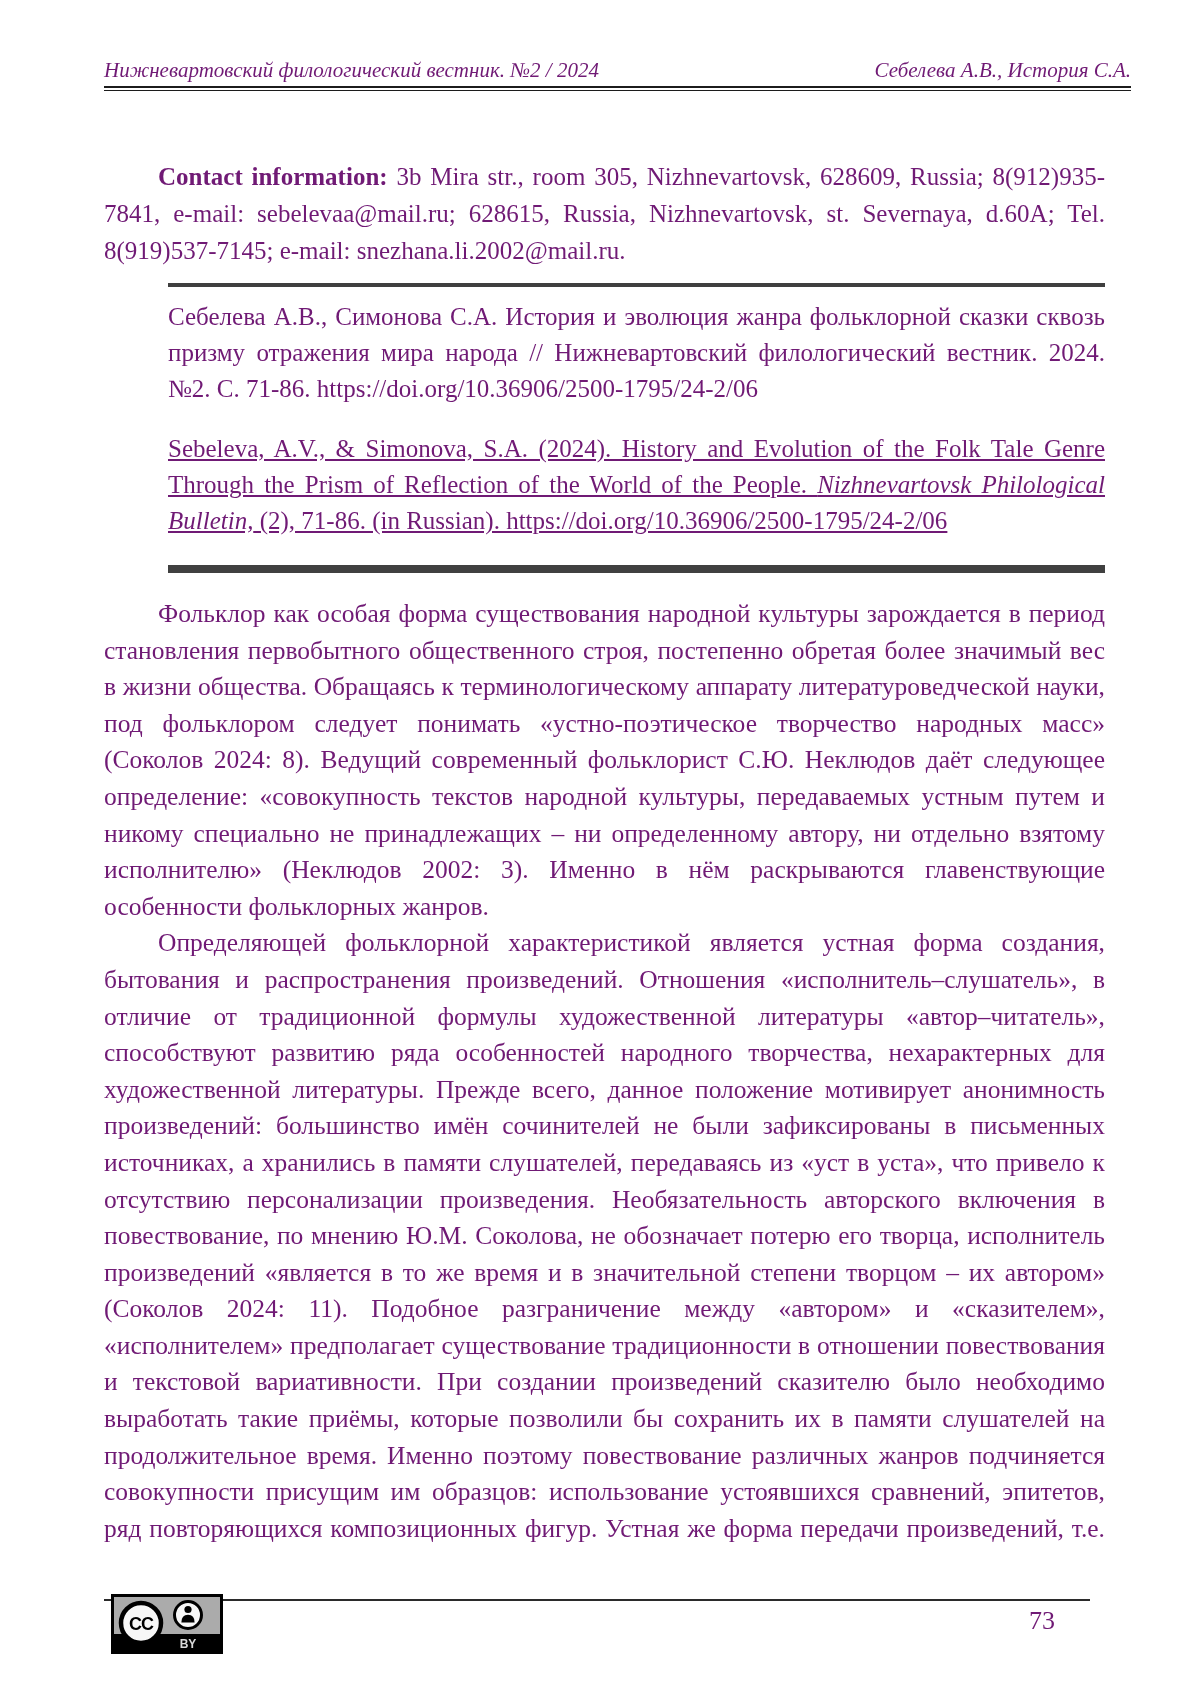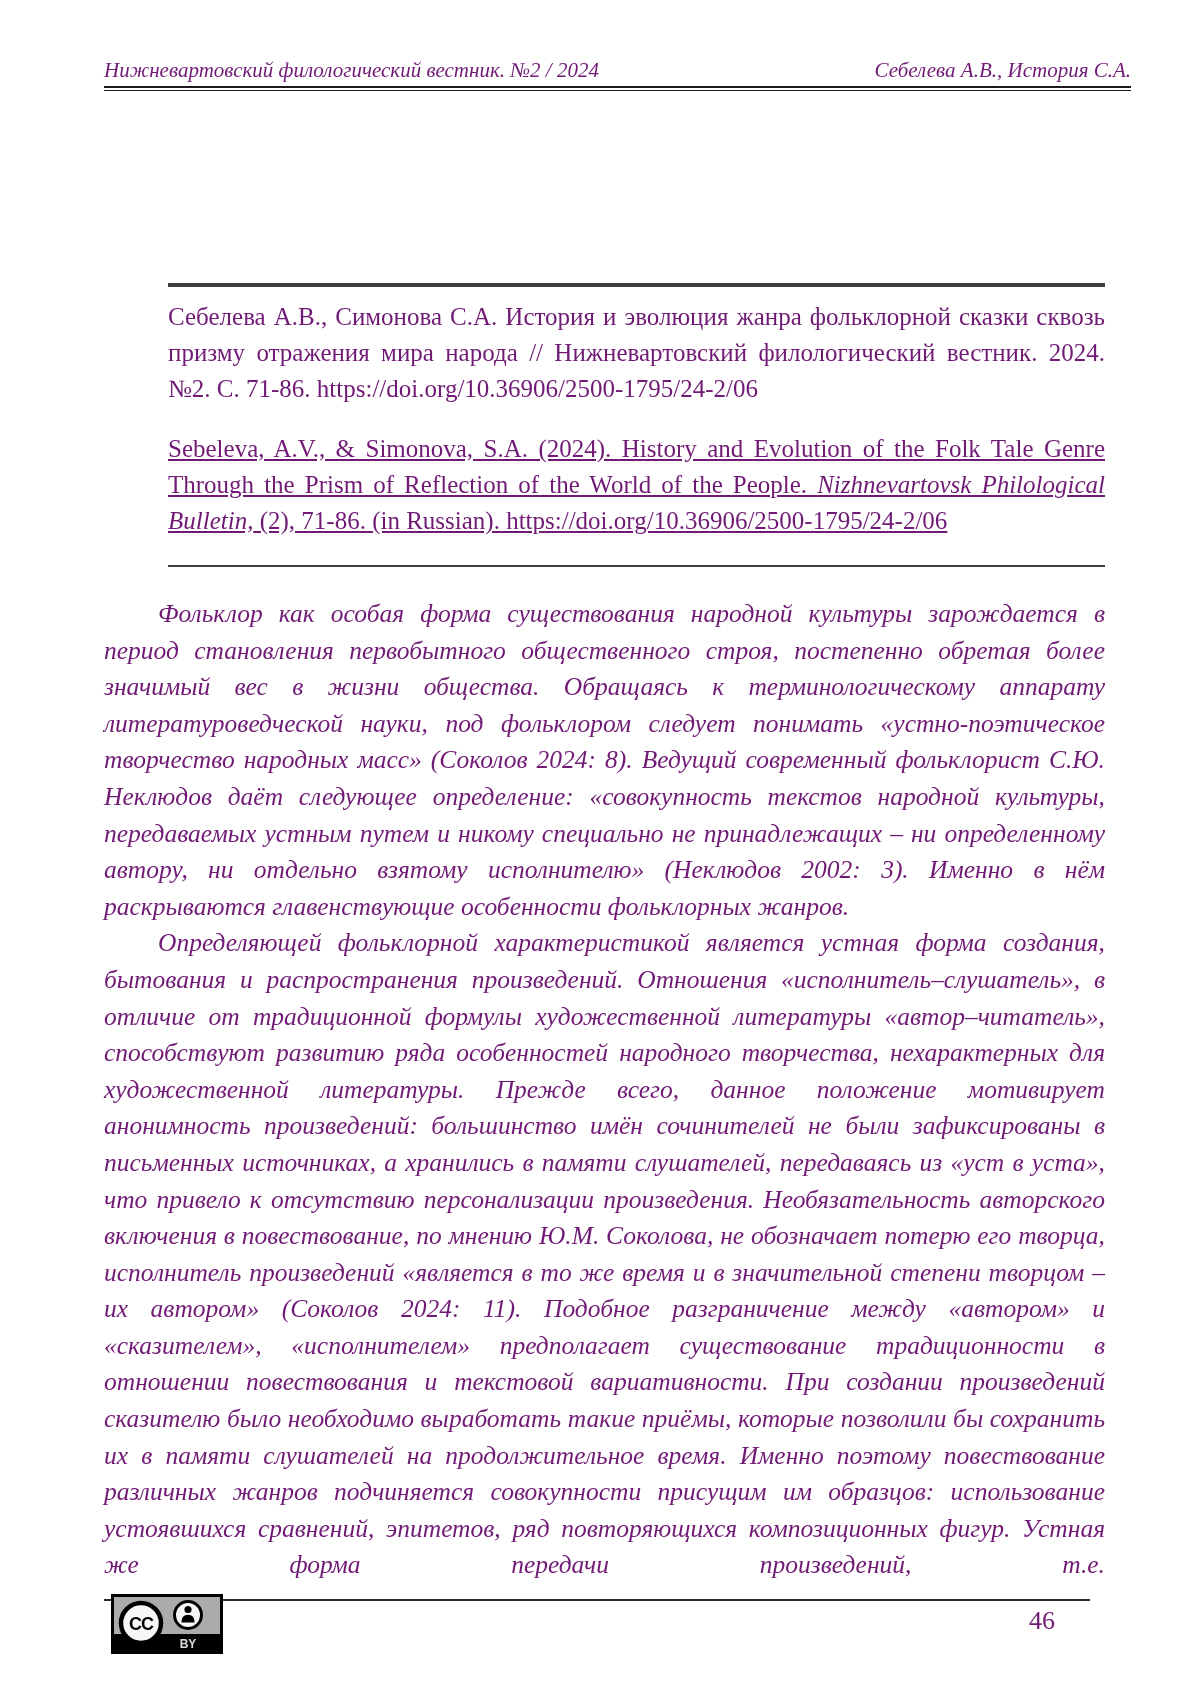--- a/index.html
+++ b/index.html
@@ -41,39 +41,38 @@
     line-height: 37px;
     text-align: justify;
     text-indent: 54px;
   }
   .contact b { font-weight: bold; }
   
   .citation-block {
     position: absolute;
     top: 283px; left: 168px; width: 937px;
     border-top: 4px solid #3f3f3f;
-    border-bottom: 2px solid #404040;
+    border-bottom: 8px solid #404040;
     padding: 12px 0 26px 0;
   }
   .citation {
     margin: 0;
     font-size: 25px;
     line-height: 36px;
     text-align: justify;
   }
   .citation + .citation { margin-top: 24px; text-decoration: underline; }
   .citation .ital { font-style: italic; }
   
   .body-text {
     position: absolute;
     top: 596px; left: 104px; width: 1001px;
     font-size: 25.5px;
     line-height: 36.6px;
     text-align: justify;
-    font-style: italic;
   }
   .body-text p {
     margin: 0;
     text-indent: 54px;
   }
   .body-text p.fill-last { text-align-last: justify; }
   
   .footer-rule {
     position: absolute;
     top: 1599px; left: 104px; width: 986px;
@@ -97,20 +96,21 @@
 <body>
 
 <div class="page">
 
   <div class="header">
     <span>Нижневартовский филологический вестник. №2 / 2024</span>
     <span>Себелева А.В., История С.А.</span>
   </div>
   <div class="header-rule"></div>
 
+  <p class="contact"><b>Contact information:</b><span> 3b Mira str., room 305, Nizhnevartovsk, 628609, Russia; 8(912)935-7841, e-mail: sebelevaa@mail.ru; 628615, Russia, Nizhnevartovsk, st. Severnaya, d.60A; Tel. 8(919)537-7145; e-mail: snezhana.li.2002@mail.ru.</span></p>
 
   <div class="citation-block">
     <p class="citation">Себелева А.В., Симонова С.А. История и эволюция жанра фольклорной сказки сквозь призму отражения мира народа // Нижневартовский филологический вестник. 2024. №2. С. 71-86. https://doi.org/10.36906/2500-1795/24-2/06</p>
     <p class="citation"><span>Sebeleva, A.V., &amp; Simonova, S.A. (2024). History and Evolution of the Folk Tale Genre Through the Prism of Reflection of the World of the People. </span><span class="ital">Nizhnevartovsk Philological Bulletin,</span><span> (2), 71-86. (in Russian). https://doi.org/10.36906/2500-1795/24-2/06</span></p>
   </div>
 
   <div class="body-text">
     <p>Фольклор как особая форма существования народной культуры зарождается в период становления первобытного общественного строя, постепенно обретая более значимый вес в жизни общества. Обращаясь к терминологическому аппарату литературоведческой науки, под фольклором следует понимать «устно-поэтическое творчество народных масс» (Соколов 2024: 8). Ведущий современный фольклорист С.Ю. Неклюдов даёт следующее определение: «совокупность текстов народной культуры, передаваемых устным путем и никому специально не принадлежащих – ни определенному автору, ни отдельно взятому исполнителю» (Неклюдов 2002: 3). Именно в нём раскрываются главенствующие особенности фольклорных жанров.</p>
     <p class="fill-last">Определяющей фольклорной характеристикой является устная форма создания, бытования и распространения произведений. Отношения «исполнитель–слушатель», в отличие от традиционной формулы художественной литературы «автор–читатель», способствуют развитию ряда особенностей народного творчества, нехарактерных для художественной литературы. Прежде всего, данное положение мотивирует анонимность произведений: большинство имён сочинителей не были зафиксированы в письменных источниках, а хранились в памяти слушателей, передаваясь из «уст в уста», что привело к отсутствию персонализации произведения. Необязательность авторского включения в повествование, по мнению Ю.М. Соколова, не обозначает потерю его творца, исполнитель произведений «является в то же время и в значительной степени творцом – их автором» (Соколов 2024: 11). Подобное разграничение между «автором» и «сказителем», «исполнителем» предполагает существование традиционности в отношении повествования и текстовой вариативности. При создании произведений сказителю было необходимо выработать такие приёмы, которые позволили бы сохранить их в памяти слушателей на продолжительное время. Именно поэтому повествование различных жанров подчиняется совокупности присущим им образцов: использование устоявшихся сравнений, эпитетов, ряд повторяющихся композиционных фигур. Устная же форма передачи произведений, т.е.</p>
   </div>
@@ -123,15 +123,15 @@
       <rect x="3" y="40" width="106" height="17.5" fill="#000"></rect>
       <text x="77" y="54" font-size="12" font-weight="bold" fill="#d9d9d9" text-anchor="middle" font-family="Liberation Sans, sans-serif">BY</text>
       <circle cx="30" cy="29" r="20" fill="#f7f7f7" stroke="#000" stroke-width="4.5"></circle>
       <text x="30" y="36" font-size="18" font-weight="bold" fill="#000" text-anchor="middle" letter-spacing="-1" font-family="Liberation Sans, sans-serif">CC</text>
       <circle cx="77" cy="21" r="13.5" fill="#f7f7f7" stroke="#000" stroke-width="3"></circle>
       <circle cx="77" cy="15.5" r="3.6" fill="#000"></circle>
       <path d="M70.4 28.5 Q70.4 20.8 77 20.8 Q83.6 20.8 83.6 28.5 Z" fill="#000"></path>
     </svg>
   </div>
 
-  <div class="page-number">46</div>
+  <div class="page-number">73</div>
 
 </div>
 
 </body></html>

